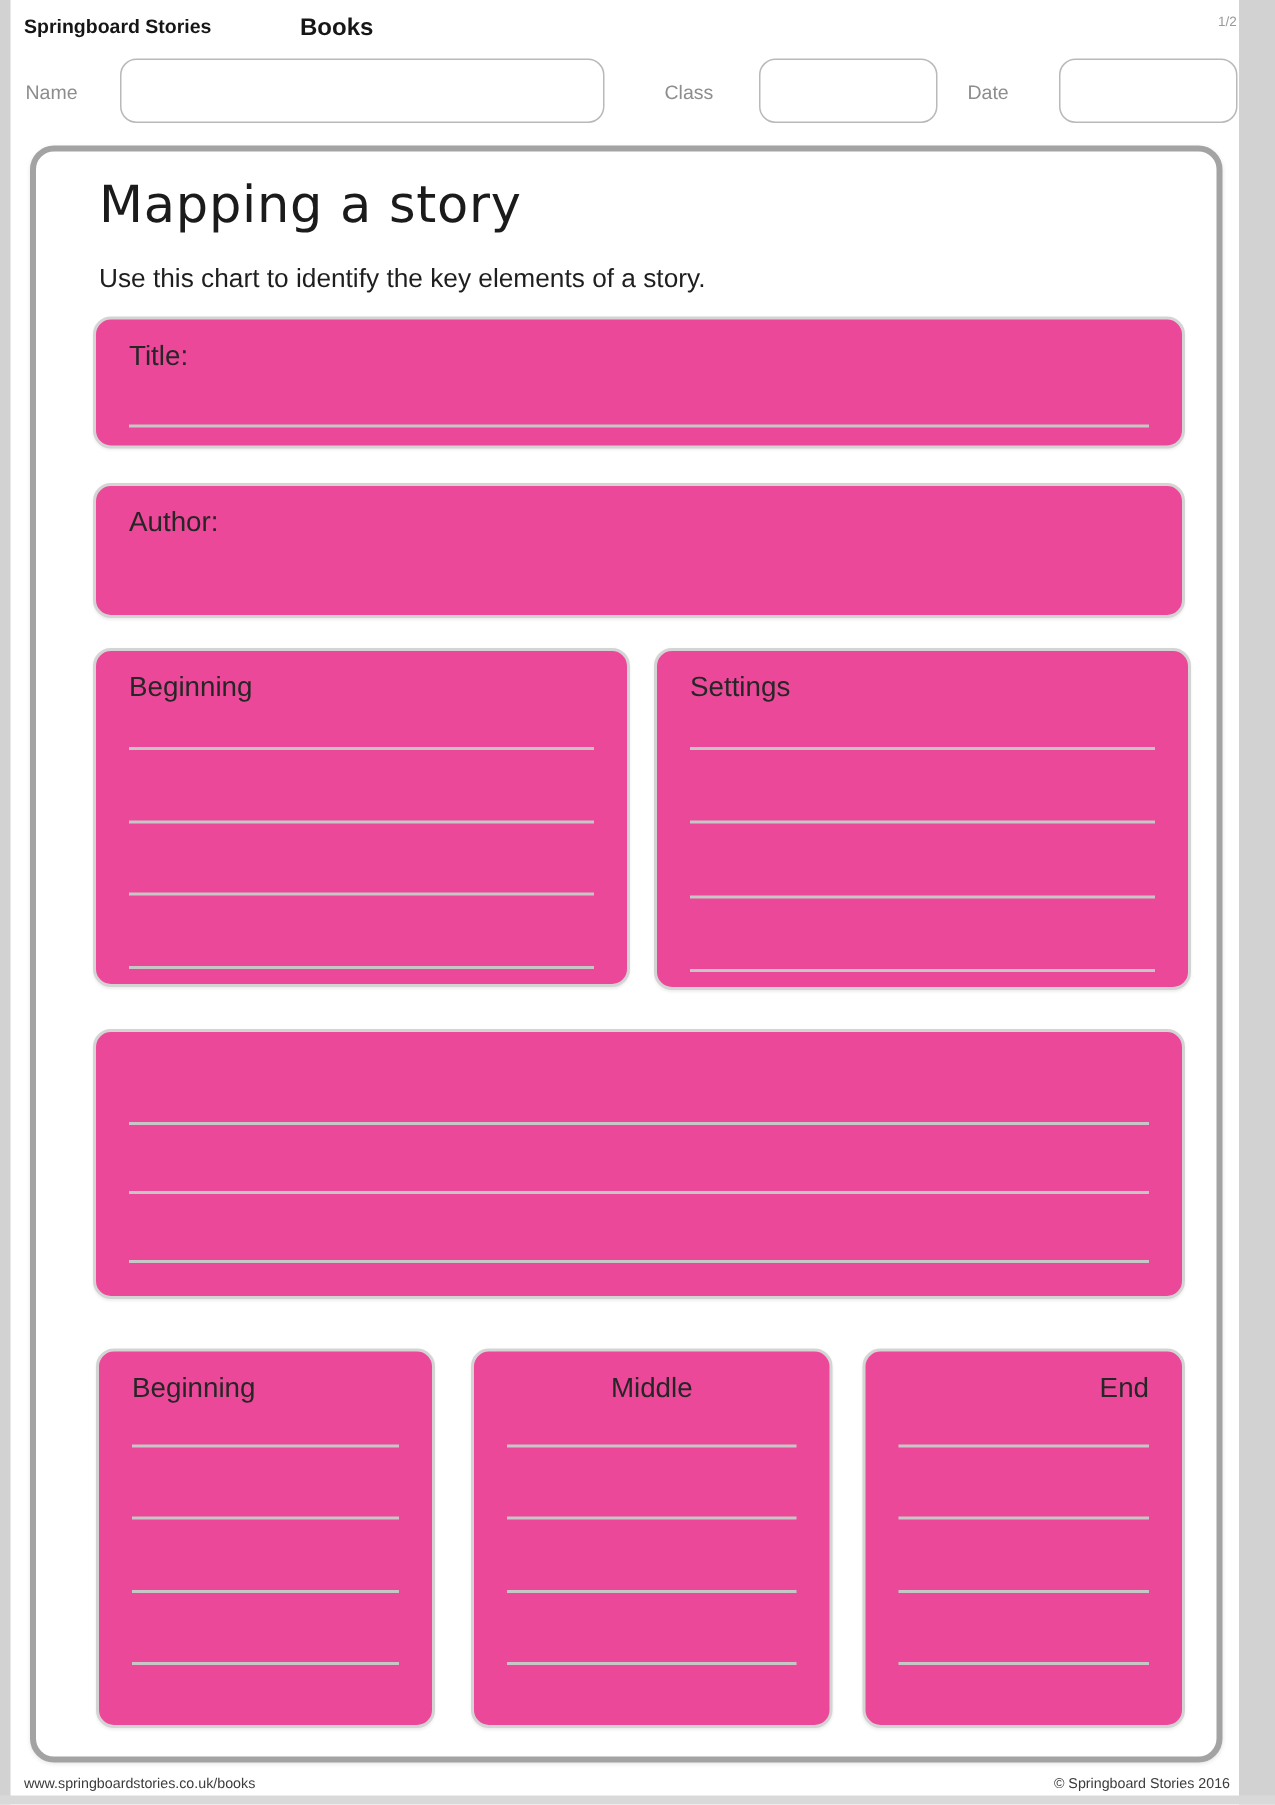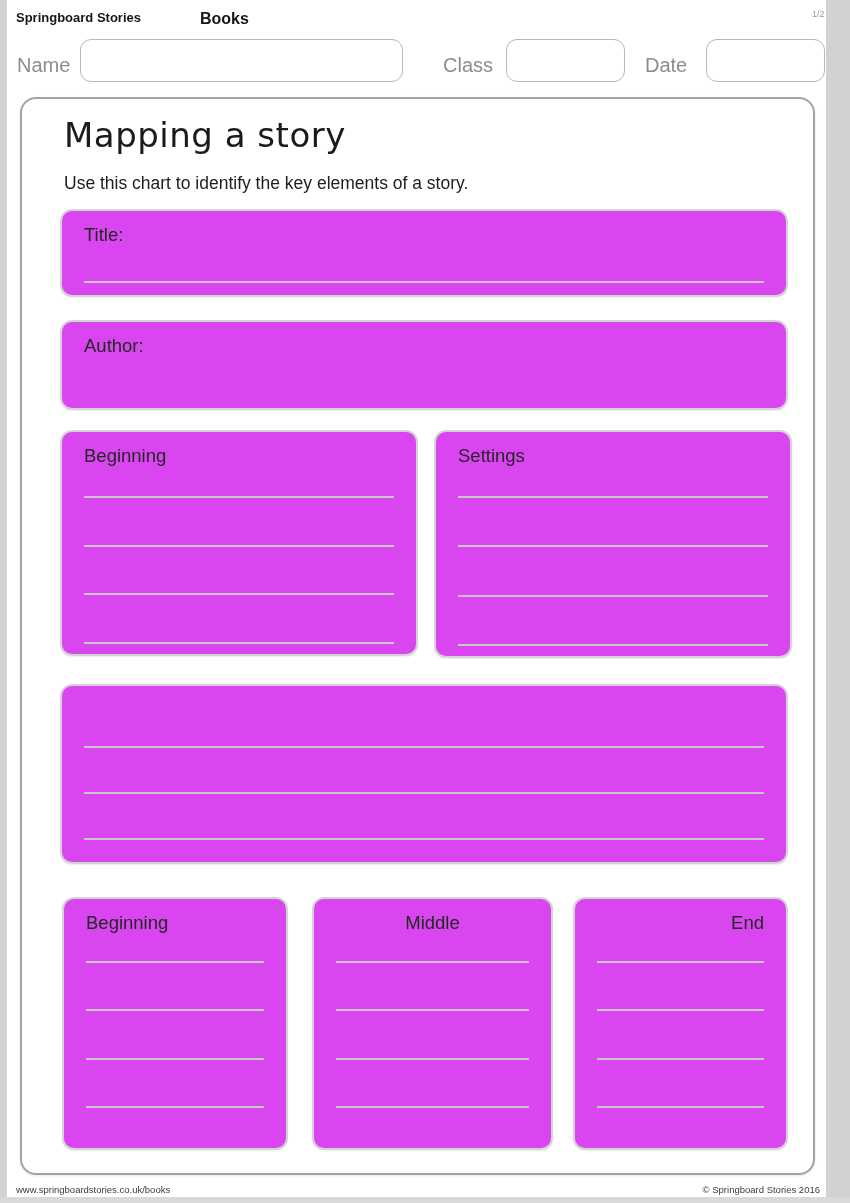--- a/index.html
+++ b/index.html
@@ -12,47 +12,47 @@
   .edge-left{left:0;width:7px;}
   .edge-right{right:0;width:24px;}
   .edge-bottom{position:absolute;left:0;right:0;bottom:0;height:6px;background:#d9d9d9;}
 
   
   .brand{position:absolute;left:16px;top:10px;font-size:13px;font-weight:bold;color:#161616;}
   .section{position:absolute;left:200px;top:10px;font-size:16px;font-weight:bold;color:#161616;}
   .pagenum{position:absolute;left:812px;top:9px;font-size:9px;color:#9a9a9a;}
 
   
-  .fieldlabel{position:absolute;top:54px;font-size:20px;color:#8d8d8d;}
+  .fieldlabel{position:absolute;top:54px;font-size:13px;color:#8d8d8d;}
   .lbl-name{left:17px;}
   .lbl-class{left:443px;}
   .lbl-date{left:645px;}
   .headfield{
     position:absolute;top:39px;height:43px;background:#fff;
     border:1.5px solid #b9b9b9;border-radius:11px;box-sizing:border-box;
     font-size:16px;padding:0 10px;color:#333;outline:none;
   }
   .f-name{left:80px;width:323px;}
   .f-class{left:506px;width:119px;}
   .f-date{left:706px;width:119px;}
 
   
   .card{
     position:absolute;left:20px;top:97px;width:795px;height:1078px;
-    background:#fff;border:2px solid #a3a3a3;border-radius:16px;
+    background:#fff;border:4px solid #a3a3a3;border-radius:16px;
     box-shadow:0 1px 3px rgba(0,0,0,0.10);box-sizing:border-box;
   }
   .ws-title{
     position:absolute;left:42px;top:16px;font-size:34px;color:#1b1b1b;
     font-family:"DejaVu Sans",sans-serif;font-weight:normal;margin:0;letter-spacing:.5px;
   }
   .ws-subtitle{position:absolute;left:42px;top:74px;font-size:17.5px;color:#1e1e1e;}
 
   .box{
-    position:absolute;background:#d946ef;border:2px solid #d4d4d4;border-radius:12px;
+    position:absolute;background:#ec4899;border:2px solid #d4d4d4;border-radius:12px;
     box-shadow:0 1px 2px rgba(0,0,0,0.07);box-sizing:border-box;
   }
   .box-label{position:absolute;left:22px;right:22px;top:13px;font-size:18.5px;color:#262626;}
   .box-title  {left:38px;top:110px;width:728px;height:88px;}
   .box-author {left:38px;top:221px;width:728px;height:90px;padding-left:36px;}
   .box-chars  {left:38px;top:331px;width:358px;height:226px;}
   .box-set    {left:412px;top:331px;width:358px;height:228px;}
   .box-plot   {left:38px;top:585px;width:728px;height:180px;}
   .box-beg    {left:40px;top:798px;width:226px;height:253px;}
   .box-mid    {left:290px;top:798px;width:241px;height:253px;padding-left:12px;}

